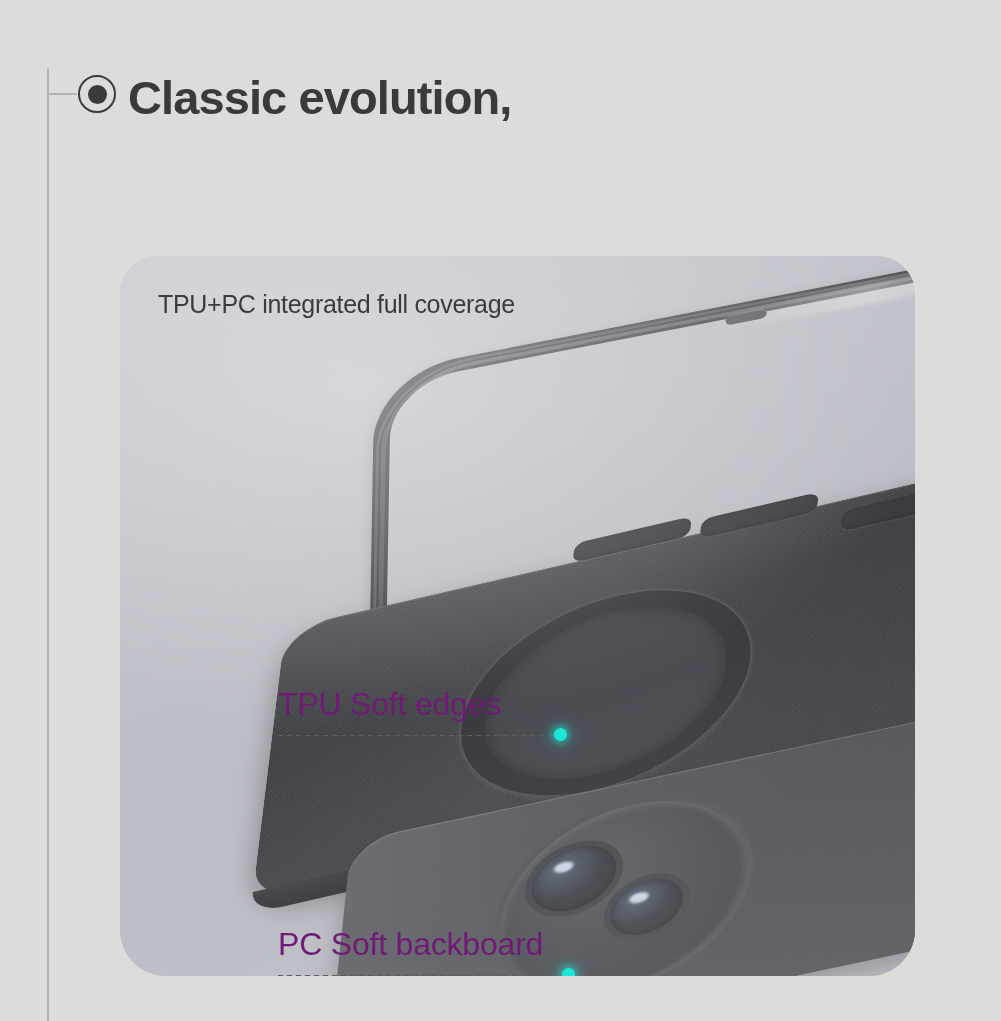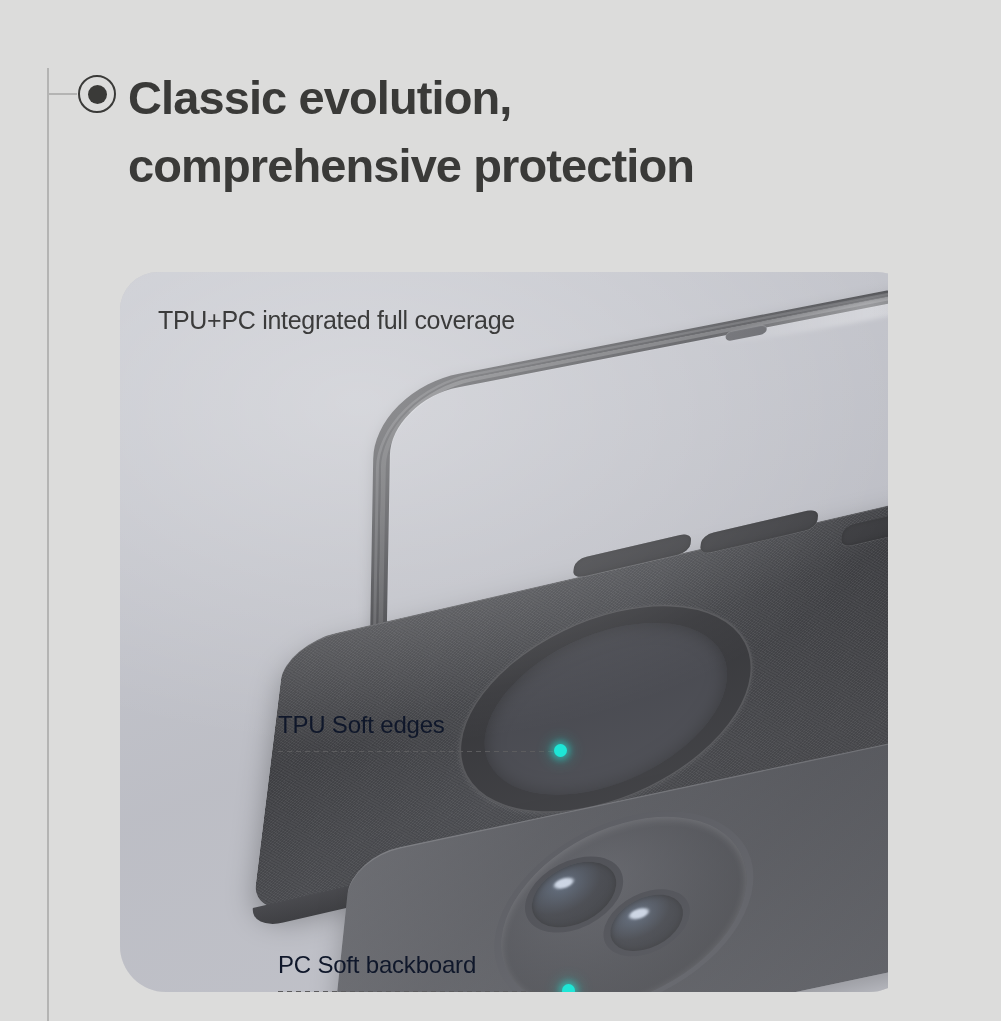--- a/index.html
+++ b/index.html
@@ -12,21 +12,21 @@
   }
 
   body {
     background: #dcdcdb;
     font-family: "Liberation Sans", sans-serif;
     position: relative;
   }
 
   #stage {
     position: relative;
-    width: 888px;
+    width: 1001px;
     height: 1021px;
     background: #dcdcdb;
     overflow: hidden;
   }
 
   
   .rail-vline {
     position: absolute;
     left: 47px;
     top: 68px;
@@ -78,21 +78,21 @@
     font-weight: 700;
     line-height: 68px;
     letter-spacing: -0.9px;
   }
   .headline .line { display: block; white-space: nowrap; }
 
   
   .panel {
     position: absolute;
     left: 120px;
-    top: 272px;
+    top: 256px;
     width: 795px;
     height: 720px;
     background: #bfc0c7;
     border-radius: 38px 38px 46px 46px;
     overflow: hidden;
   }
   .panel-sheen {
     position: absolute;
     inset: 0;
     background:
@@ -283,22 +283,22 @@
   }
   .lens.l1 { left: 11%; top: 17%; width: 86px; height: 86px; }
   .lens.l2 { left: 45%; top: 44%; width: 74px; height: 74px; }
 
   
   .callout { position: absolute; }
   .callout .c-label {
     position: absolute;
     left: 0;
     bottom: 13px;
-    color: #0f172a;
-    font-size: 24px;
+    color: #701a75;
+    font-size: 32px;
     font-weight: 400;
     letter-spacing: -0.2px;
     white-space: nowrap;
   }
   .c-dash {
     position: absolute;
     left: 0;
     bottom: 0;
     height: 1px;
     background-image: linear-gradient(to right, #5c5c5e 0 5px, rgba(0,0,0,0) 5px 9px);
@@ -330,21 +330,20 @@
 
 <div id="stage">
 
   <div class="rail-vline"></div>
   <div class="rail-tick"></div>
 
   <div class="bullseye"></div>
 
   <h1 class="headline">
     <span class="line">Classic evolution,</span>
-    <span class="line">comprehensive protection</span>
   </h1>
 
   <div class="panel">
 
     <div class="art">
 
       <div class="tpu-wrap">
         <div class="tpu-rim">
           <div class="tpu-gloss"></div>
           <div class="tpu-notch"></div>

